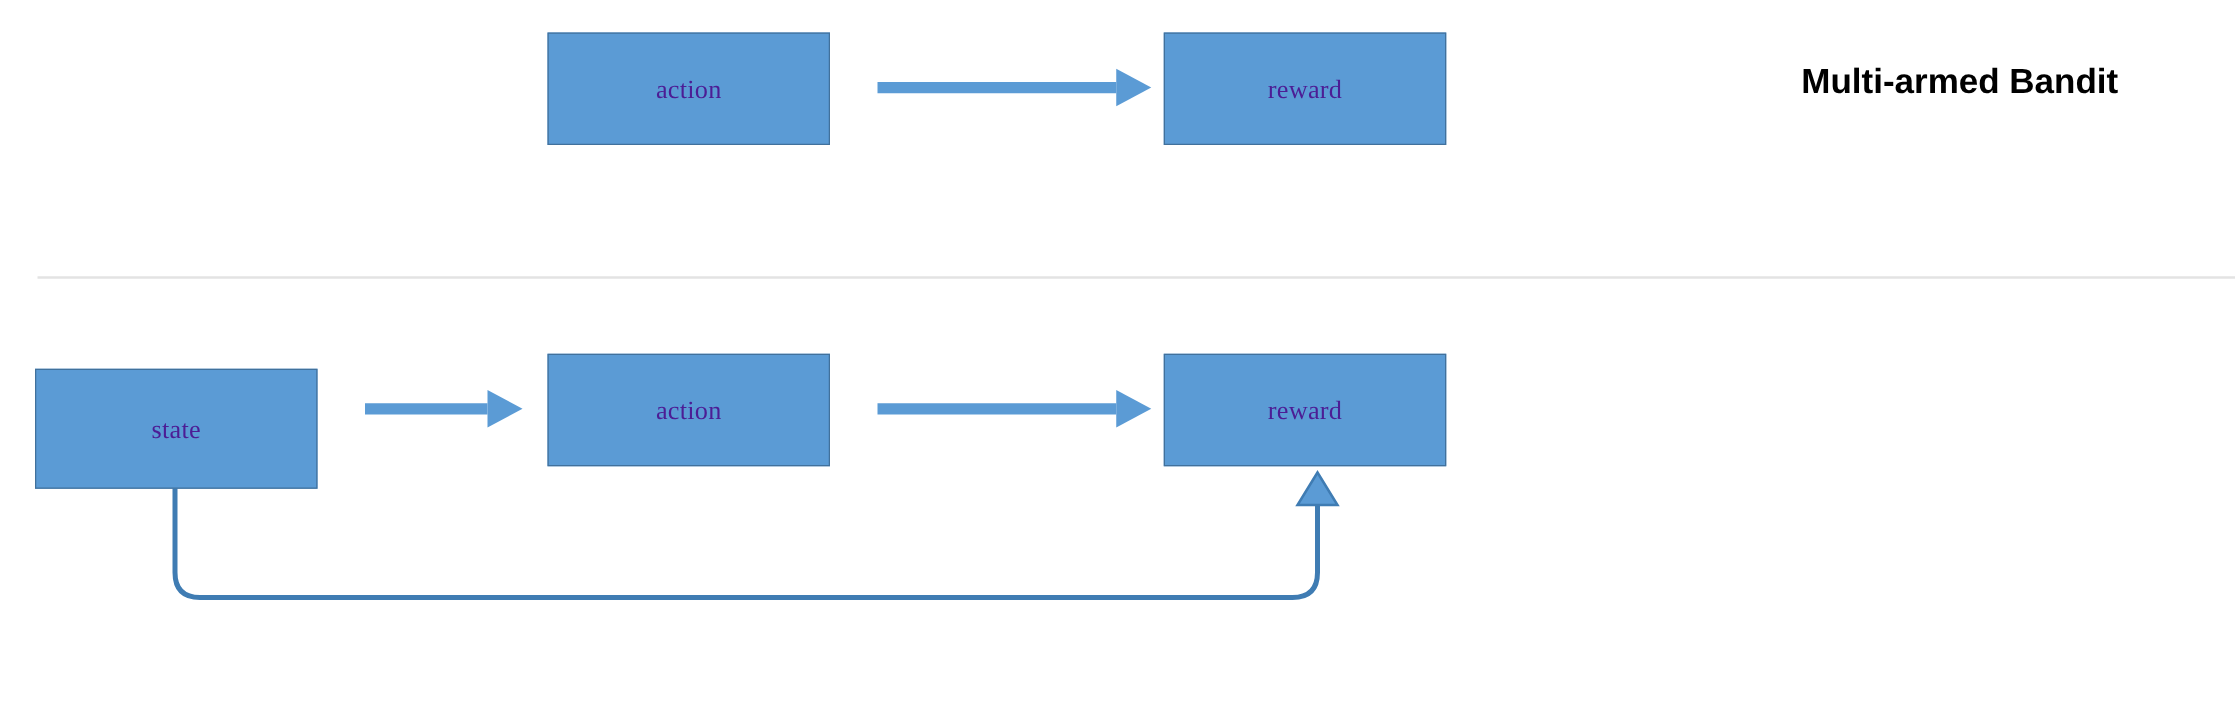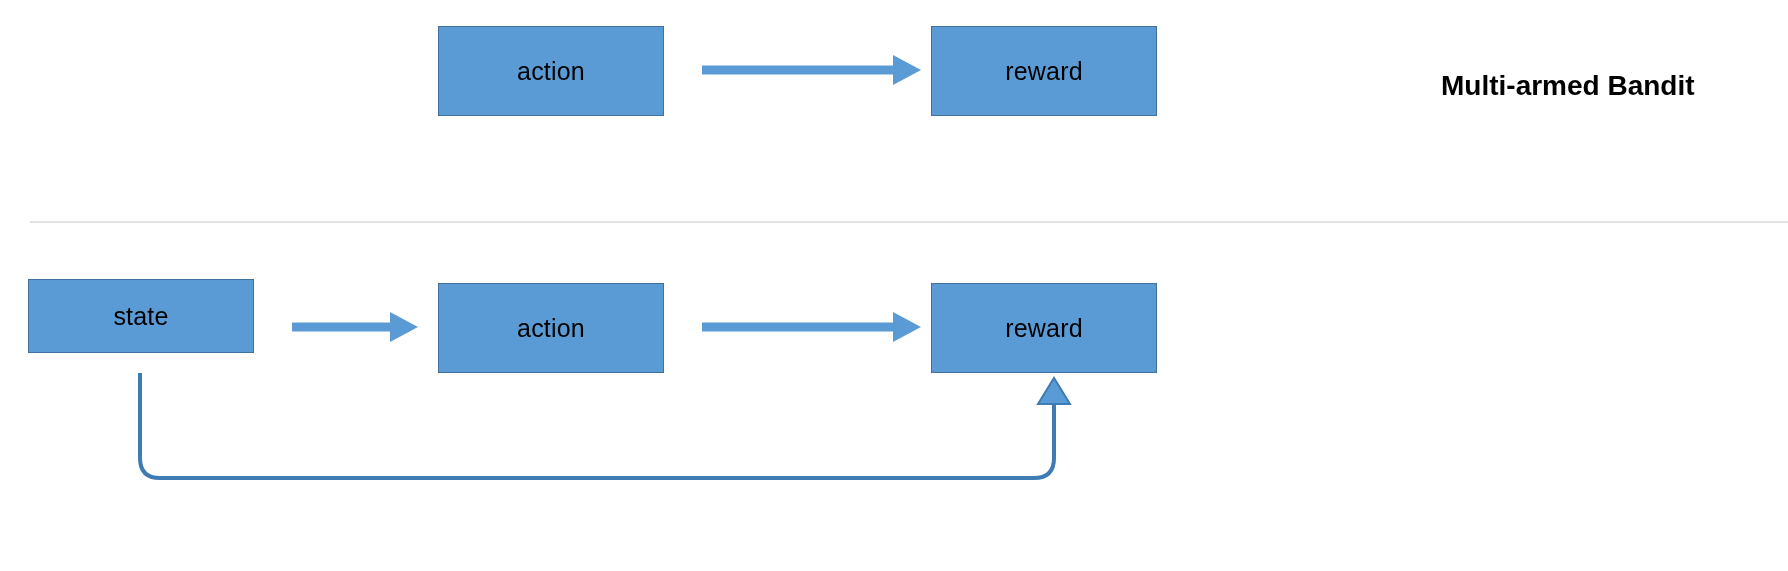--- a/index.html
+++ b/index.html
@@ -21,23 +21,23 @@
   .node-box {
     position: absolute;
     box-sizing: border-box;
     background: #5b9bd5;
     border: 1px solid #41719c;
     display: flex;
     align-items: center;
     justify-content: center;
   }
   .node-label {
-    color: #000000;
-    font-family: Liberation Sans, sans-serif;
-    font-size: 25px;
+    color: #4c1d95;
+    font-family: Liberation Serif, serif;
+    font-size: 21px;
     font-weight: 400;
     letter-spacing: 0.2px;
     line-height: 1;
     white-space: nowrap;
   }
   .row-label {
     position: absolute;
     color: #000000;
     font-family: "Liberation Sans", sans-serif;
     font-size: 28px;
@@ -90,23 +90,23 @@
   <div class="divider" style="left:30px; top:221px; width:1758px;"></div>
 
   <div class="node-box" style="left:438px; top:26px; width:226px; height:90px;">
     <span class="node-label">action</span>
   </div>
 
   <div class="node-box" style="left:931px; top:26px; width:226px; height:90px;">
     <span class="node-label">reward</span>
   </div>
 
-  <div class="row-label" style="left:1441px; top:72px;">Multi-armed Bandit</div>
+  <div class="row-label" style="left:1441px; top:51px;">Multi-armed Bandit</div>
 
-  <div class="node-box" style="left:28px; top:279px; width:226px; height:74px;">
+  <div class="node-box" style="left:28px; top:295px; width:226px; height:96px;">
     <span class="node-label">state</span>
   </div>
 
   <div class="node-box" style="left:438px; top:283px; width:226px; height:90px;">
     <span class="node-label">action</span>
   </div>
 
   <div class="node-box" style="left:931px; top:283px; width:226px; height:90px;">
     <span class="node-label">reward</span>
   </div>

